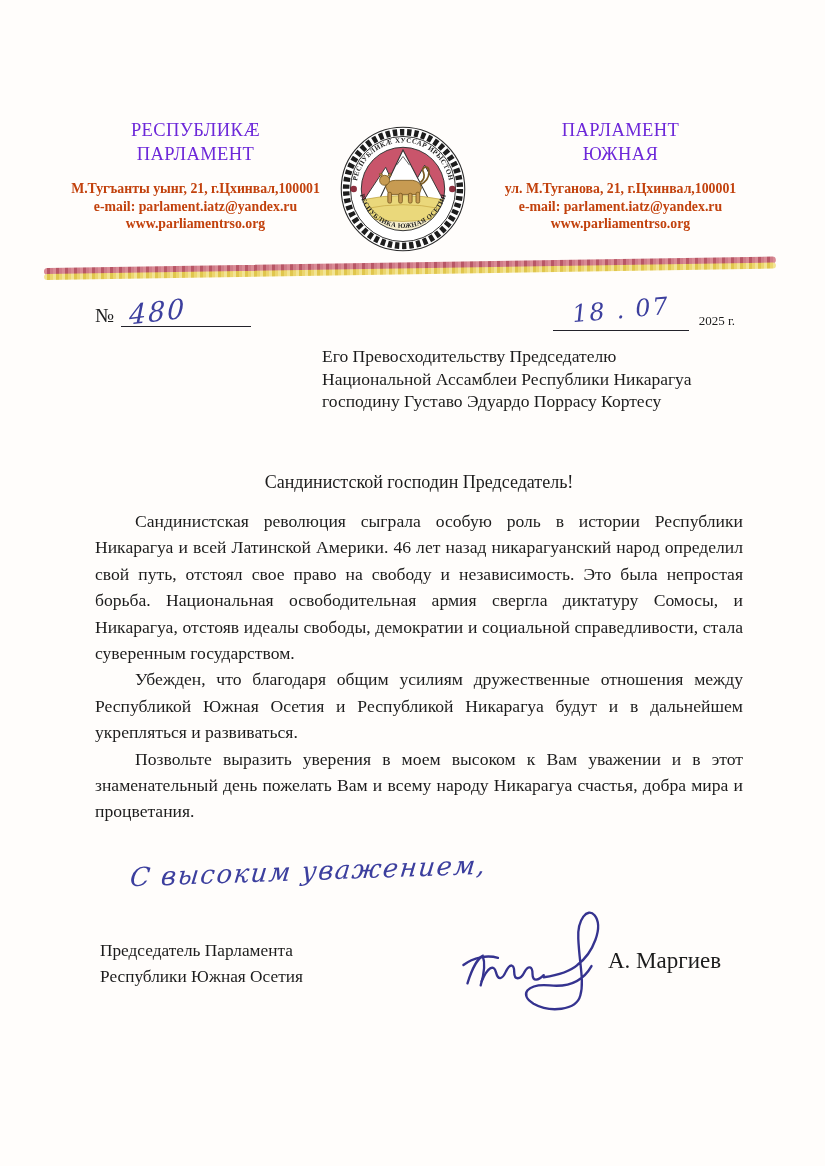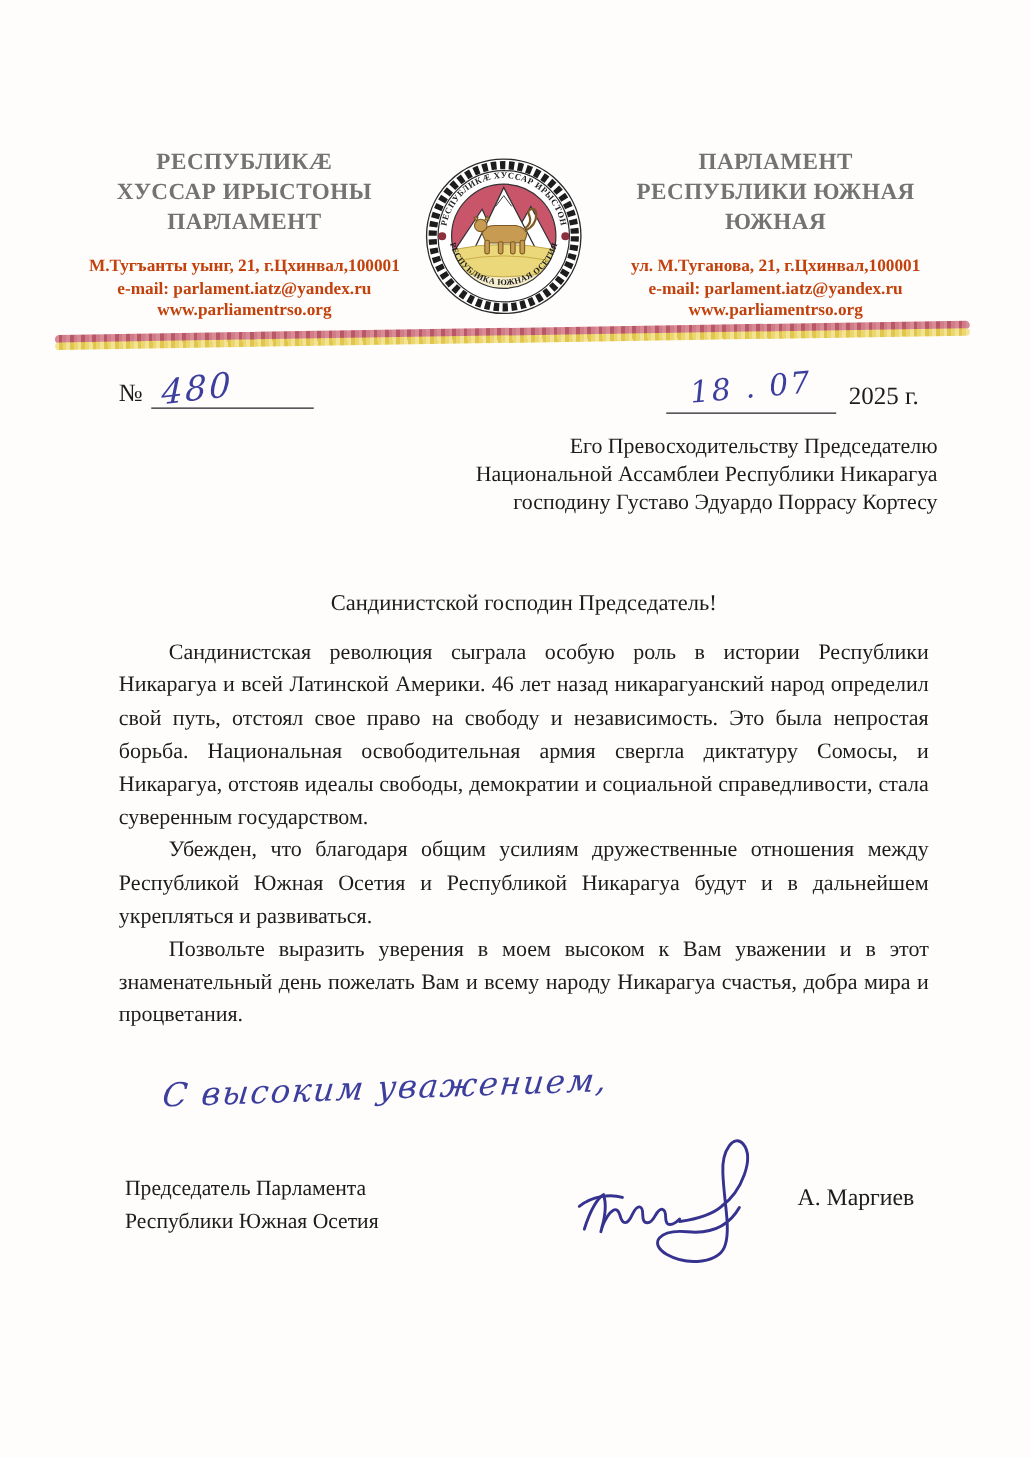--- a/index.html
+++ b/index.html
@@ -4,21 +4,21 @@
 <style>
   html,body{margin:0;padding:0;background:#ffffff;}
   .page{position:relative;width:825px;height:1166px;background:#fffdfb;overflow:hidden;
         font-family:"Liberation Serif", serif;color:#1c1c1c;}
 
   
   .letterhead{position:absolute;left:58px;top:118px;width:710px;display:flex;justify-content:space-between;}
   .lh-block{text-align:center;}
   .lh-left{width:275px;}
   .lh-right{width:295px;}
-  .lh-title{color:#737373;font-weight:bold;font-size:18.5px;line-height:24px;letter-spacing:.4px;}
+  .lh-title{color:#6d28d9;font-weight:normal;font-size:18.5px;line-height:24px;letter-spacing:.4px;}
   .lh-addr{margin-top:14px;color:#c2410c;font-weight:600;font-size:13.8px;line-height:17.5px;}
 
   
   .emblem{position:absolute;left:338px;top:124px;width:130px;height:130px;}
 
   
   .ribbon{position:absolute;left:44px;top:268px;width:732px;height:13px;
           transform:rotate(-0.9deg);transform-origin:left center;}
   .ribbon .r-top{height:7px;border-radius:4px;
       background:repeating-linear-gradient(90deg,#d98b95 0 3px,#b85766 3px 6px,#cf7b88 6px 9px);}
@@ -27,62 +27,60 @@
 
   
   .ref-row{position:absolute;left:95px;top:296px;width:640px;height:46px;}
   .ref-no{position:absolute;left:0;top:8px;font-size:20px;}
   .ref-line{position:absolute;left:26px;top:0;width:130px;border-bottom:1.6px solid #23232a;height:30px;text-align:left;}
   .ink{color:#3c3f9e;font-style:italic;font-family:"DejaVu Serif", serif;}
   .ref-value{display:inline-block;font-size:27px;transform:rotate(-7deg) skewX(-8deg);margin-left:8px;letter-spacing:2px;}
   .date-group{position:absolute;right:0;top:0;display:flex;align-items:flex-end;}
   .date-line{width:136px;border-bottom:1.6px solid #23232a;text-align:center;height:34px;}
   .date-value{display:inline-block;font-size:24px;transform:rotate(-5deg);letter-spacing:2px;}
-  .year{font-size:20px;margin-left:10px;padding-bottom:2px;text-align:center;}
+  .year{font-size:13px;margin-left:10px;padding-bottom:2px;text-align:center;}
 
   
-  .recipient{position:absolute;left:322px;top:345px;width:428px;text-align:right;
+  .recipient{position:absolute;left:322px;top:345px;width:428px;text-align:left;
              font-size:17.5px;line-height:22.5px;}
 
   
   .salutation{position:absolute;left:95px;top:472px;width:648px;text-align:center;font-size:18px;}
   .body-text{position:absolute;left:95px;top:508px;width:648px;font-size:17.6px;line-height:26.4px;
              text-align:justify;}
   .body-text p{margin:0;text-indent:40px;}
 
   
   .closing{position:absolute;left:130px;top:856px;font-size:26px;letter-spacing:1.5px;
            transform:rotate(-2deg) skewX(-8deg);}
   .signer-title{position:absolute;left:100px;top:938px;font-size:17.3px;line-height:26px;}
   .signature-svg{position:absolute;left:428px;top:902px;width:205px;height:122px;}
-  .signer-name{position:absolute;left:638px;top:948px;font-size:19px;}
+  .signer-name{position:absolute;left:608px;top:948px;font-size:23px;}
 </style>
 </head>
 <body>
 
 <div class="page">
 
   <div class="letterhead">
     <div class="lh-block lh-left">
       <div class="lh-title">
         <div>РЕСПУБЛИКÆ</div>
-        <div>ХУССАР ИРЫСТОНЫ</div>
         <div>ПАРЛАМЕНТ</div>
       </div>
       <div class="lh-addr">
         <div>М.Тугъанты уынг, 21, г.Цхинвал,100001</div>
         <div>e-mail: parlament.iatz@yandex.ru</div>
         <div>www.parliamentrso.org</div>
       </div>
     </div>
 
     <div class="lh-block lh-right">
       <div class="lh-title">
         <div>ПАРЛАМЕНТ</div>
-        <div>РЕСПУБЛИКИ ЮЖНАЯ</div>
         <div>ЮЖНАЯ</div>
       </div>
       <div class="lh-addr">
         <div>ул. М.Туганова, 21, г.Цхинвал,100001</div>
         <div>e-mail: parlament.iatz@yandex.ru</div>
         <div>www.parliamentrso.org</div>
       </div>
     </div>
   </div>
 

